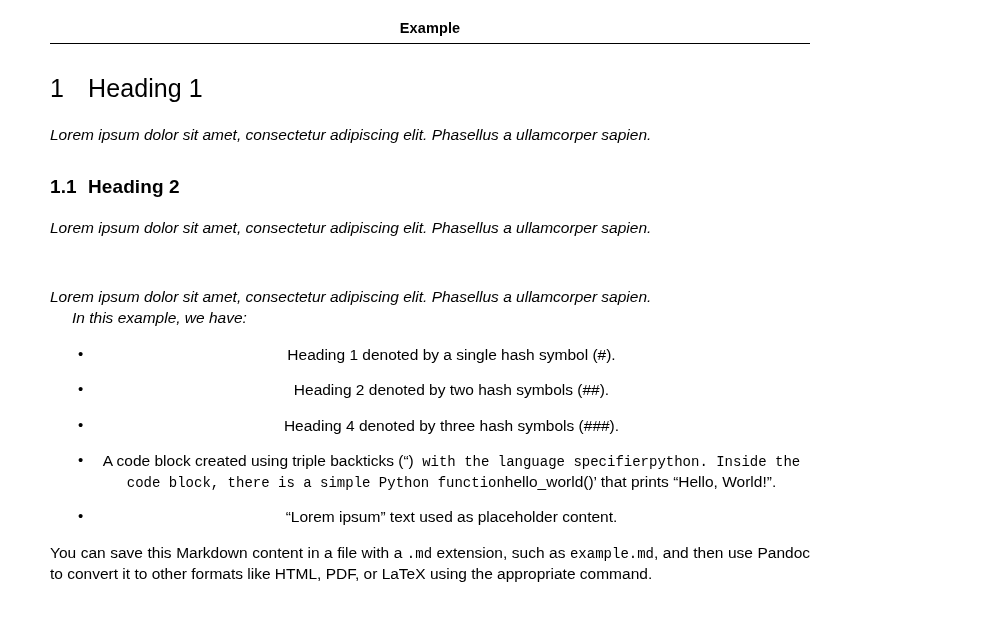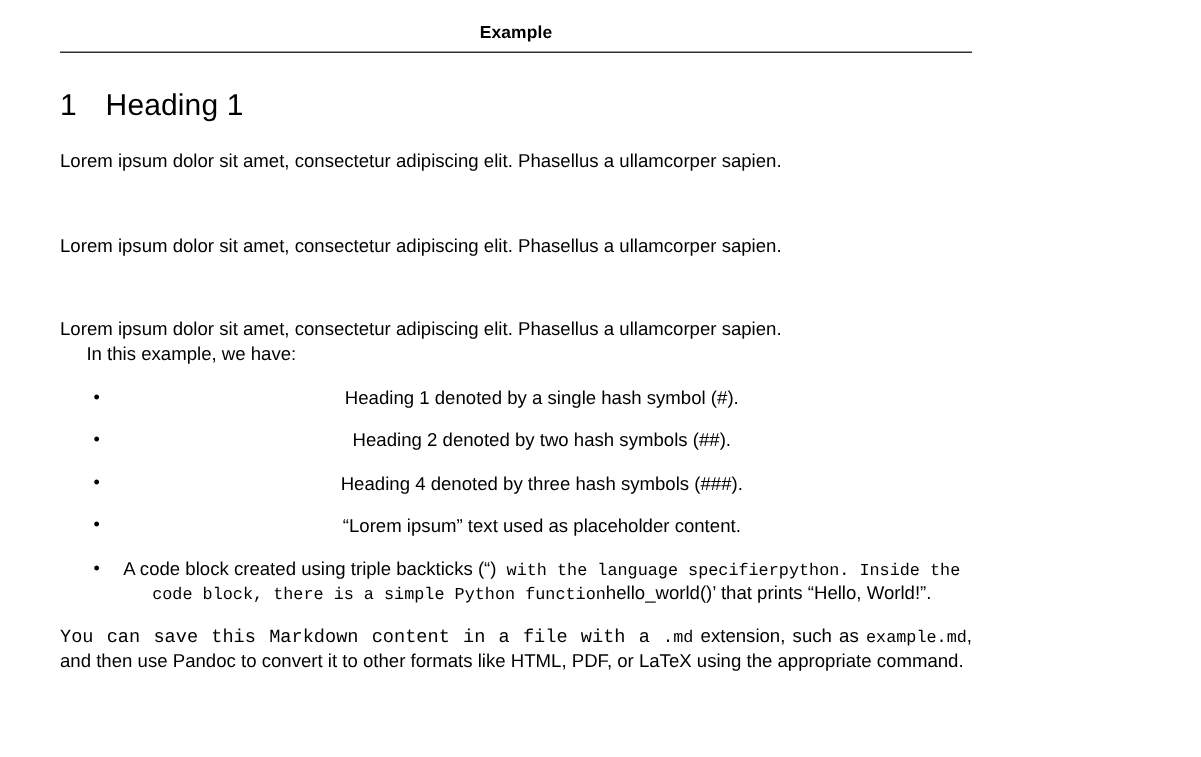--- a/index.html
+++ b/index.html
@@ -66,20 +66,21 @@
   }
   h3.sec .num {
     display: inline-block;
     min-width: 38px;
   }
   p.body {
     font-size: 15.5px;
     line-height: 1.35;
     margin: 0;
     text-align: justify;
+    font-style: italic;
   }
   .gap-after-h1 { height: 22px; }
   .gap-before-h2 { height: 30px; }
   .gap-after-h2 { height: 20px; }
   .gap-before-h3 { height: 30px; }
   .gap-after-h3 { height: 18px; }
   .indent { text-indent: 22px; }
   ul.bullets {
     list-style: none;
     margin: 16px 0 0 0;
@@ -103,53 +104,56 @@
   .mono {
     font-family: "Liberation Mono", "DejaVu Sans Mono", monospace;
     font-size: 14px;
   }
   .tail {
     margin-top: 16px;
     font-size: 15.5px;
     line-height: 1.35;
     text-align: justify;
   }
-  .tail .indent-first { text-indent: 22px; font-family: Liberation Mono, monospace; }
+  .tail .indent-first { text-indent: 22px; }
 </style>
 </head>
 <body>
 
 <div class="page">
 
   <div class="running-head">Example</div>
   <hr class="head-rule">
 
   <div class="content">
 
     <h1 class="sec">
       <span class="num">1</span><span>Heading 1</span>
     </h1>
     <div class="gap-after-h1"></div>
     <p class="body">Lorem ipsum dolor sit amet, consectetur adipiscing elit. Phasellus a ullamcorper sapien.</p>
 
     <div class="gap-before-h2"></div>
+    <h2 class="sec">
+      <span class="num">1.1</span><span>Heading 2</span>
+    </h2>
     <div class="gap-after-h2"></div>
     <p class="body">Lorem ipsum dolor sit amet, consectetur adipiscing elit. Phasellus a ullamcorper sapien.</p>
 
     <div class="gap-before-h3"></div>
     <div class="gap-after-h3"></div>
     <p class="body">Lorem ipsum dolor sit amet, consectetur adipiscing elit. Phasellus a ullamcorper sapien.</p>
     <p class="body indent">In this example, we have:</p>
 
     <ul class="bullets" id="bullet-list">
         <li><span>Heading 1 denoted by a single hash symbol (#).</span></li>
         <li><span>Heading 2 denoted by two hash symbols (##).</span></li>
         <li><span>Heading 4 denoted by three hash symbols (###).</span></li>
+        <li><span>A code block created using triple backticks (“)</span><span class="mono"> with the language specifier</span><span class="mono">python. Inside the code block, there is a simple Python function</span><span>hello_world()’ that prints “Hello, World!”.</span></li>
         <li><span>“Lorem ipsum” text used as placeholder content.</span></li>
-        <li><span>A code block created using triple backticks (“)</span><span class="mono"> with the language specifier</span><span class="mono">python. Inside the code block, there is a simple Python function</span><span>hello_world()’ that prints “Hello, World!”.</span></li>
       </ul>
 
     <div class="tail">
       <span class="indent-first">You can save this Markdown content in a file with a </span><span class="mono">.md</span><span> extension, such as </span><span class="mono">example.md</span><span>, and then use Pandoc to convert it to other formats like HTML, PDF, or LaTeX using the appropriate command.</span>
     </div>
 
   </div>
 </div>
 
 </body></html>

